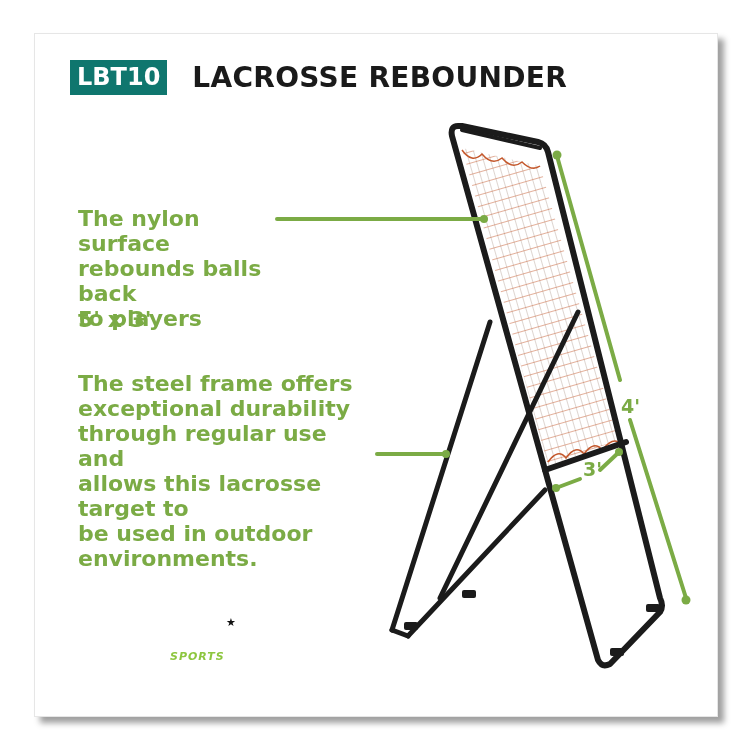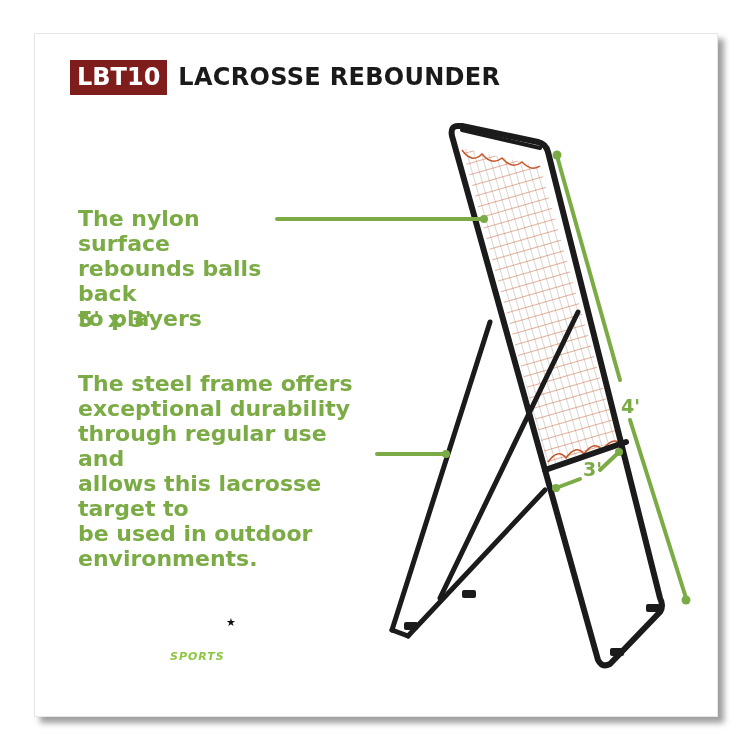--- a/index.html
+++ b/index.html
@@ -10,25 +10,25 @@
     .card {
       position: absolute; left: 34px; top: 33px; width: 682px; height: 682px;
       background: #ffffff;
       border: 1px solid #e6e6e6;
       box-shadow: 6px 6px 6px rgba(0,0,0,0.38);
     }
     .title-row {
       position: absolute; left: 70px; top: 59px; height: 36px; display: flex; align-items: center;
     }
     .badge {
-      background: #7f1d1d; color: #ffffff; font-weight: bold; font-size: 24px;
+      background: #0f766e; color: #ffffff; font-weight: bold; font-size: 24px;
       height: 35px; line-height: 35px; padding: 0 7px; letter-spacing: 0px;
     }
     .title {
-      color: #1a1a1a; font-weight: bold; font-size: 24px; margin-left: 11px; letter-spacing: 0.3px;
+      color: #1a1a1a; font-weight: bold; font-size: 28px; margin-left: 25px; letter-spacing: 0.3px;
     }
     .feature {
       position: absolute; left: 78px; color: #7bab45; font-weight: bold; font-size: 22px; line-height: 25px;
       white-space: pre-line;
     }
     .f1 { top: 206px; width: 200px; }
     .f2 { top: 307px; }
     .f3 { top: 371px; width: 300px; }
     .illus { position: absolute; left: 0; top: 0; width: 750px; height: 750px; }
     .dim-label {

